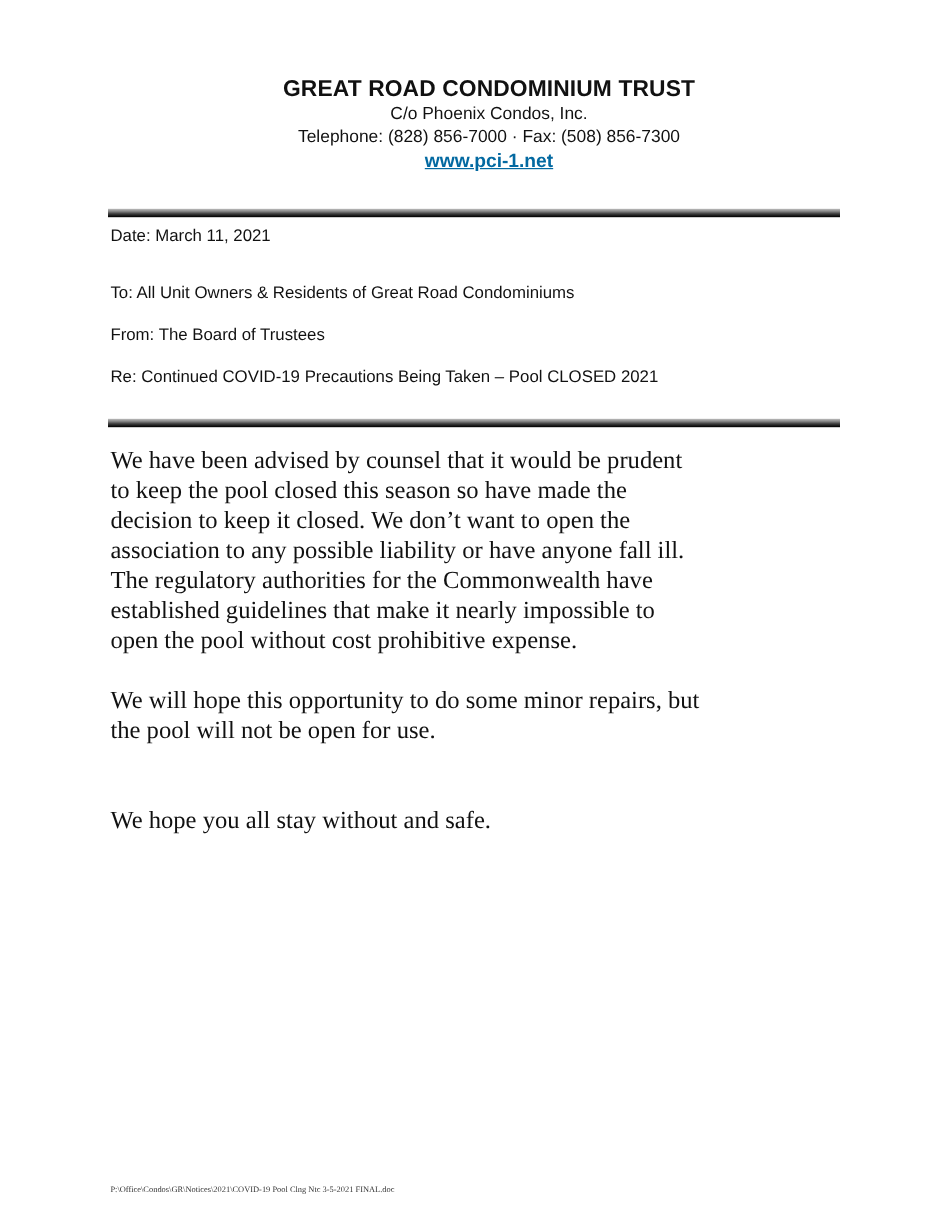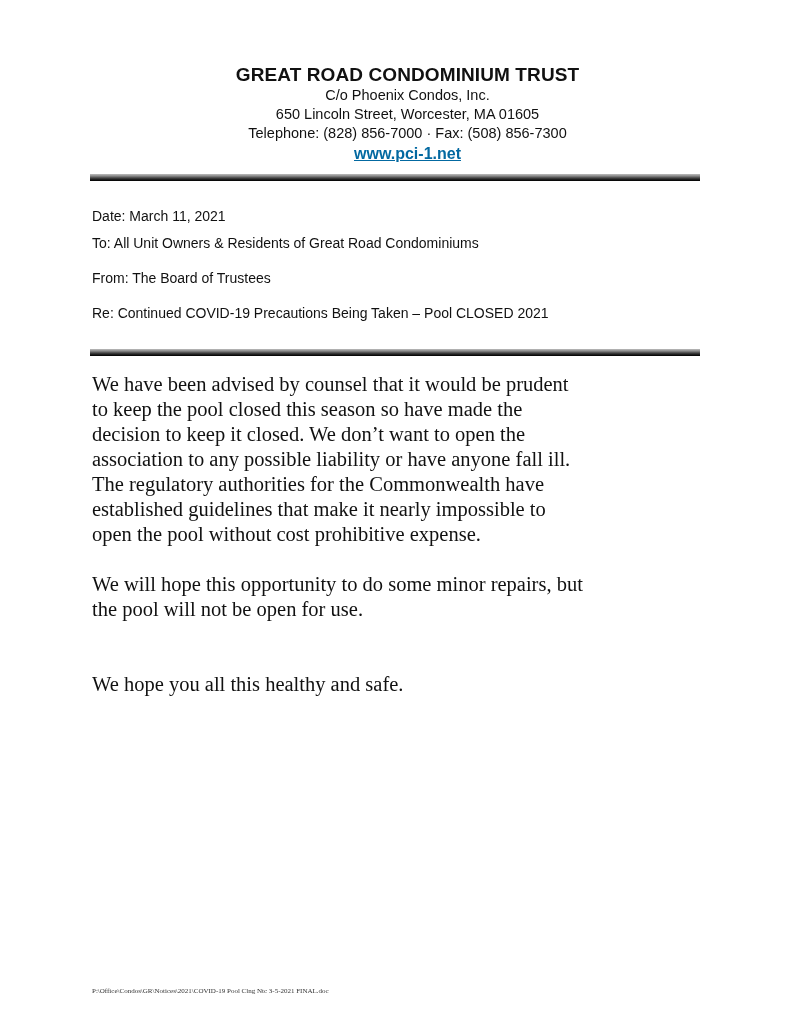--- a/index.html
+++ b/index.html
@@ -17,42 +17,41 @@
     .body { position: absolute; left: 92px; top: 372px; width: 640px; font-family: Liberation Serif, serif; font-size: 20.5px; line-height: 25px; }
     .para { margin: 0; white-space: pre-line; }
     .footer { position: absolute; left: 92px; top: 987px; font-family: "Liberation Serif", serif; font-size: 7px; color: #333; white-space: nowrap; }
   </style>
 </head>
 <body>
 
 <div class="letterhead">
   <div class="lh-title">GREAT ROAD CONDOMINIUM TRUST</div>
   <div class="lh-line">C/o Phoenix Condos, Inc.</div>
-  <div class="lh-line">650 Lincoln Street, Worcester, MA  01605</div>
   <div class="lh-line">Telephone: (828) 856-7000 · Fax: (508) 856-7300</div>
   <a class="lh-link">www.pci-1.net</a>
 </div>
 
 <div class="rule top"></div>
 
 <div class="memo">
-  <div class="memo-line" style="top:208px;">Date: March 11, 2021</div>
+  <div class="memo-line" style="top:188px;">Date: March 11, 2021</div>
   <div class="memo-line" style="top:235px;">To:  All Unit Owners &amp; Residents of Great Road Condominiums</div>
   <div class="memo-line" style="top:270px;">From:  The Board of Trustees</div>
   <div class="memo-line" style="top:305px;">Re: Continued COVID-19 Precautions Being Taken – Pool CLOSED 2021</div>
 </div>
 
 <div class="rule bottom"></div>
 
 <div class="body">
   <p class="para">We have been advised by counsel that it would be prudent
 to keep the pool closed this season so have made the
 decision to keep it closed. We don’t want to open the
 association to any possible liability or have anyone fall ill.
 The regulatory authorities for the Commonwealth have
 established guidelines that make it nearly impossible to
 open the pool without cost prohibitive expense.</p>
   <p class="para" style="margin-top:25px;">We will hope this opportunity to do some minor repairs, but
 the pool will not be open for use.</p>
-  <p class="para" style="margin-top:50px;">We hope you all this healthy and safe.</p>
+  <p class="para" style="margin-top:50px;">We hope you all stay without and safe.</p>
 </div>
 
 <div class="footer">P:\Office\Condos\GR\Notices\2021\COVID-19 Pool  Clng Ntc 3-5-2021 FINAL.doc</div>
 
 </body></html>

